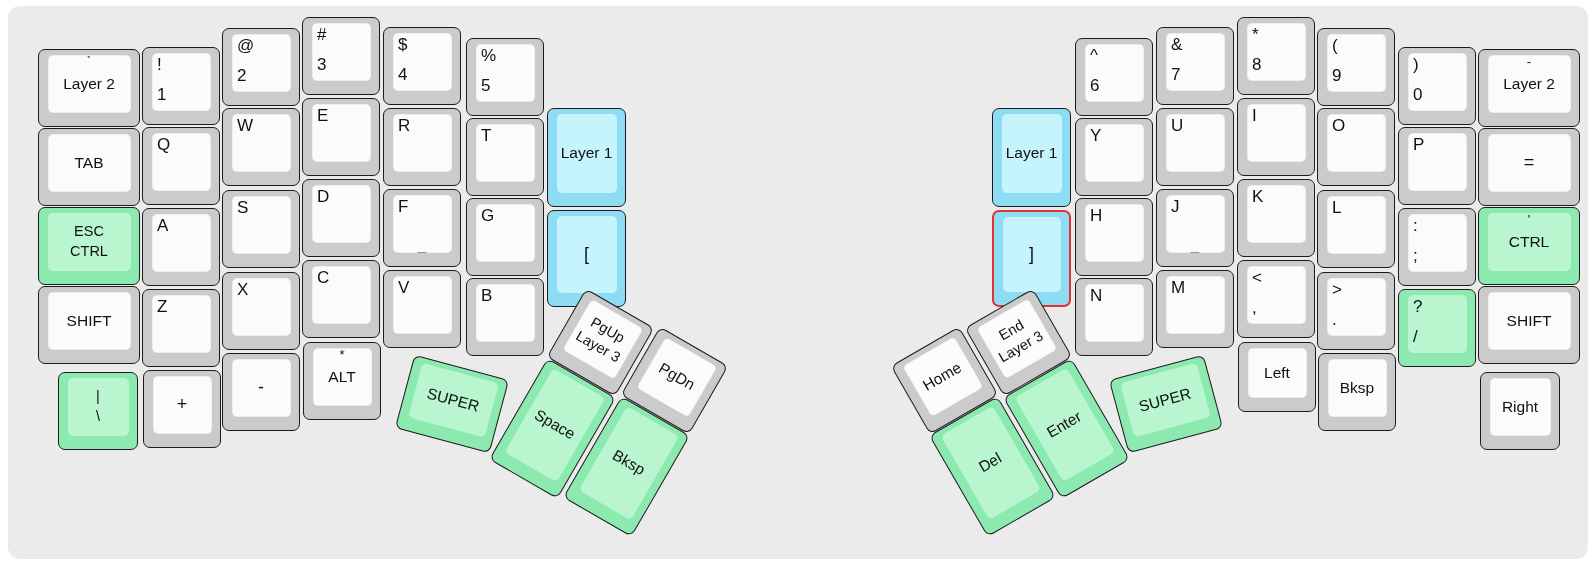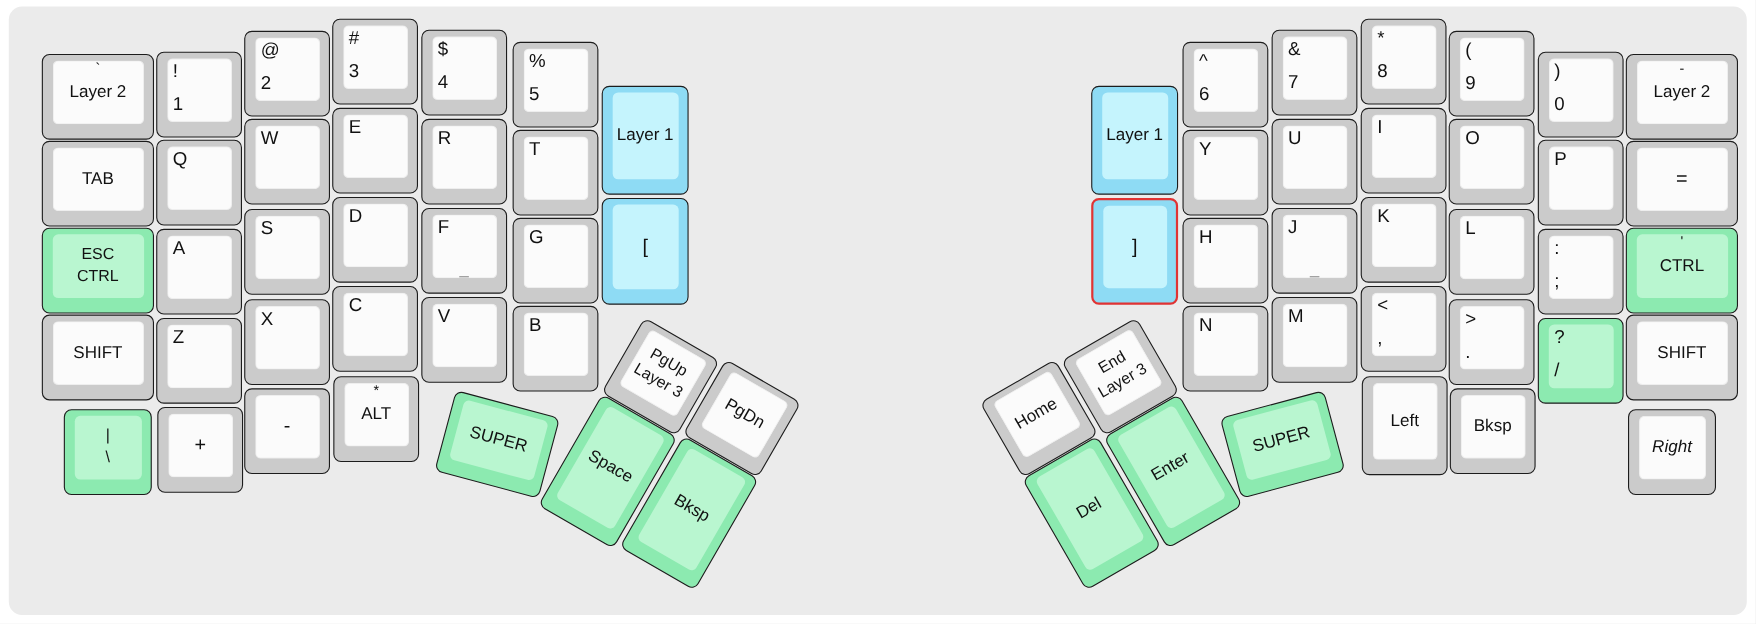--- a/index.html
+++ b/index.html
@@ -11,21 +11,21 @@
     position:absolute;left:8px;top:6px;width:1580px;height:553px;
     background:var(--panel-bg,#ebebeb);border-radius:12px;
   }
   .key{
     position:absolute;box-sizing:border-box;
     border:1.5px solid var(--key-border,#1c1c1c);
     border-radius:7px;
   }
   .key.grey{background:var(--grey-side);}
   .key.green{background:var(--green-side);}
-  .key.blue{background:var(--blue-side);}
+  .key.blue{background:var(--blue-side);margin-top:30px;}
   .key.hl{border-color:var(--hl-border);border-width:2px;}
   .ktop{
     position:absolute;left:8.5px;right:8.5px;top:4.5px;bottom:13.5px;
     border-radius:5px;
   }
   .key.grey .ktop{background:var(--grey-top);border:1px solid rgba(0,0,0,0.05);}
   .key.green .ktop{background:var(--green-top);}
   .key.blue .ktop{background:var(--blue-top);}
   .lg{position:absolute;color:var(--legend,#111);z-index:2;}
   .lg-tl{top:7px;left:14px;font-size:17px;}
@@ -284,21 +284,21 @@
     </div>
     <div class="key grey" style="left: 1229px; top: 173px; width: 78px; height: 78px;">
       <div class="ktop"></div>
       <div class="lg lg-tl">K</div>
     </div>
     <div class="key grey" style="left: 1229px; top: 254px; width: 78px; height: 78px;">
       <div class="ktop"></div>
       <div class="lg lg-tl">&lt;</div>
       <div class="lg lg-bl">,</div>
     </div>
-    <div class="key grey" style="left: 1230px; top: 336px; width: 78px; height: 90px;">
+    <div class="key grey" style="left: 1230px; top: 336px; width: 78px; height: 70px;">
       <div class="ktop"></div>
       <div class="lg lg-c">
         <span>Left</span>
       </div>
     </div>
     <div class="key grey" style="left: 1309px; top: 22px; width: 78px; height: 78px;">
       <div class="ktop"></div>
       <div class="lg lg-tl">(</div>
       <div class="lg lg-bl">9</div>
     </div>
@@ -359,21 +359,21 @@
       <div class="lg lg-c">
         <span>CTRL</span>
       </div>
     </div>
     <div class="key grey" style="left: 1470px; top: 280px; width: 102px; height: 78px;">
       <div class="ktop"></div>
       <div class="lg lg-c">
         <span>SHIFT</span>
       </div>
     </div>
-    <div class="key grey" style="left: 1472px; top: 366px; width: 80px; height: 78px; font-style: italic;">
+    <div class="key grey" style="left: 1472px; top: 366px; width: 80px; height: 78px;">
       <div class="ktop"></div>
       <div class="lg lg-c">
         <span>Right</span>
       </div>
     </div>
     <div class="key green" style="left: 1109px; top: 360px; width: 98px; height: 76px; transform: rotate(-15deg);">
       <div class="ktop"></div>
       <div class="lg lg-c">
         <span>SUPER</span>
       </div>

